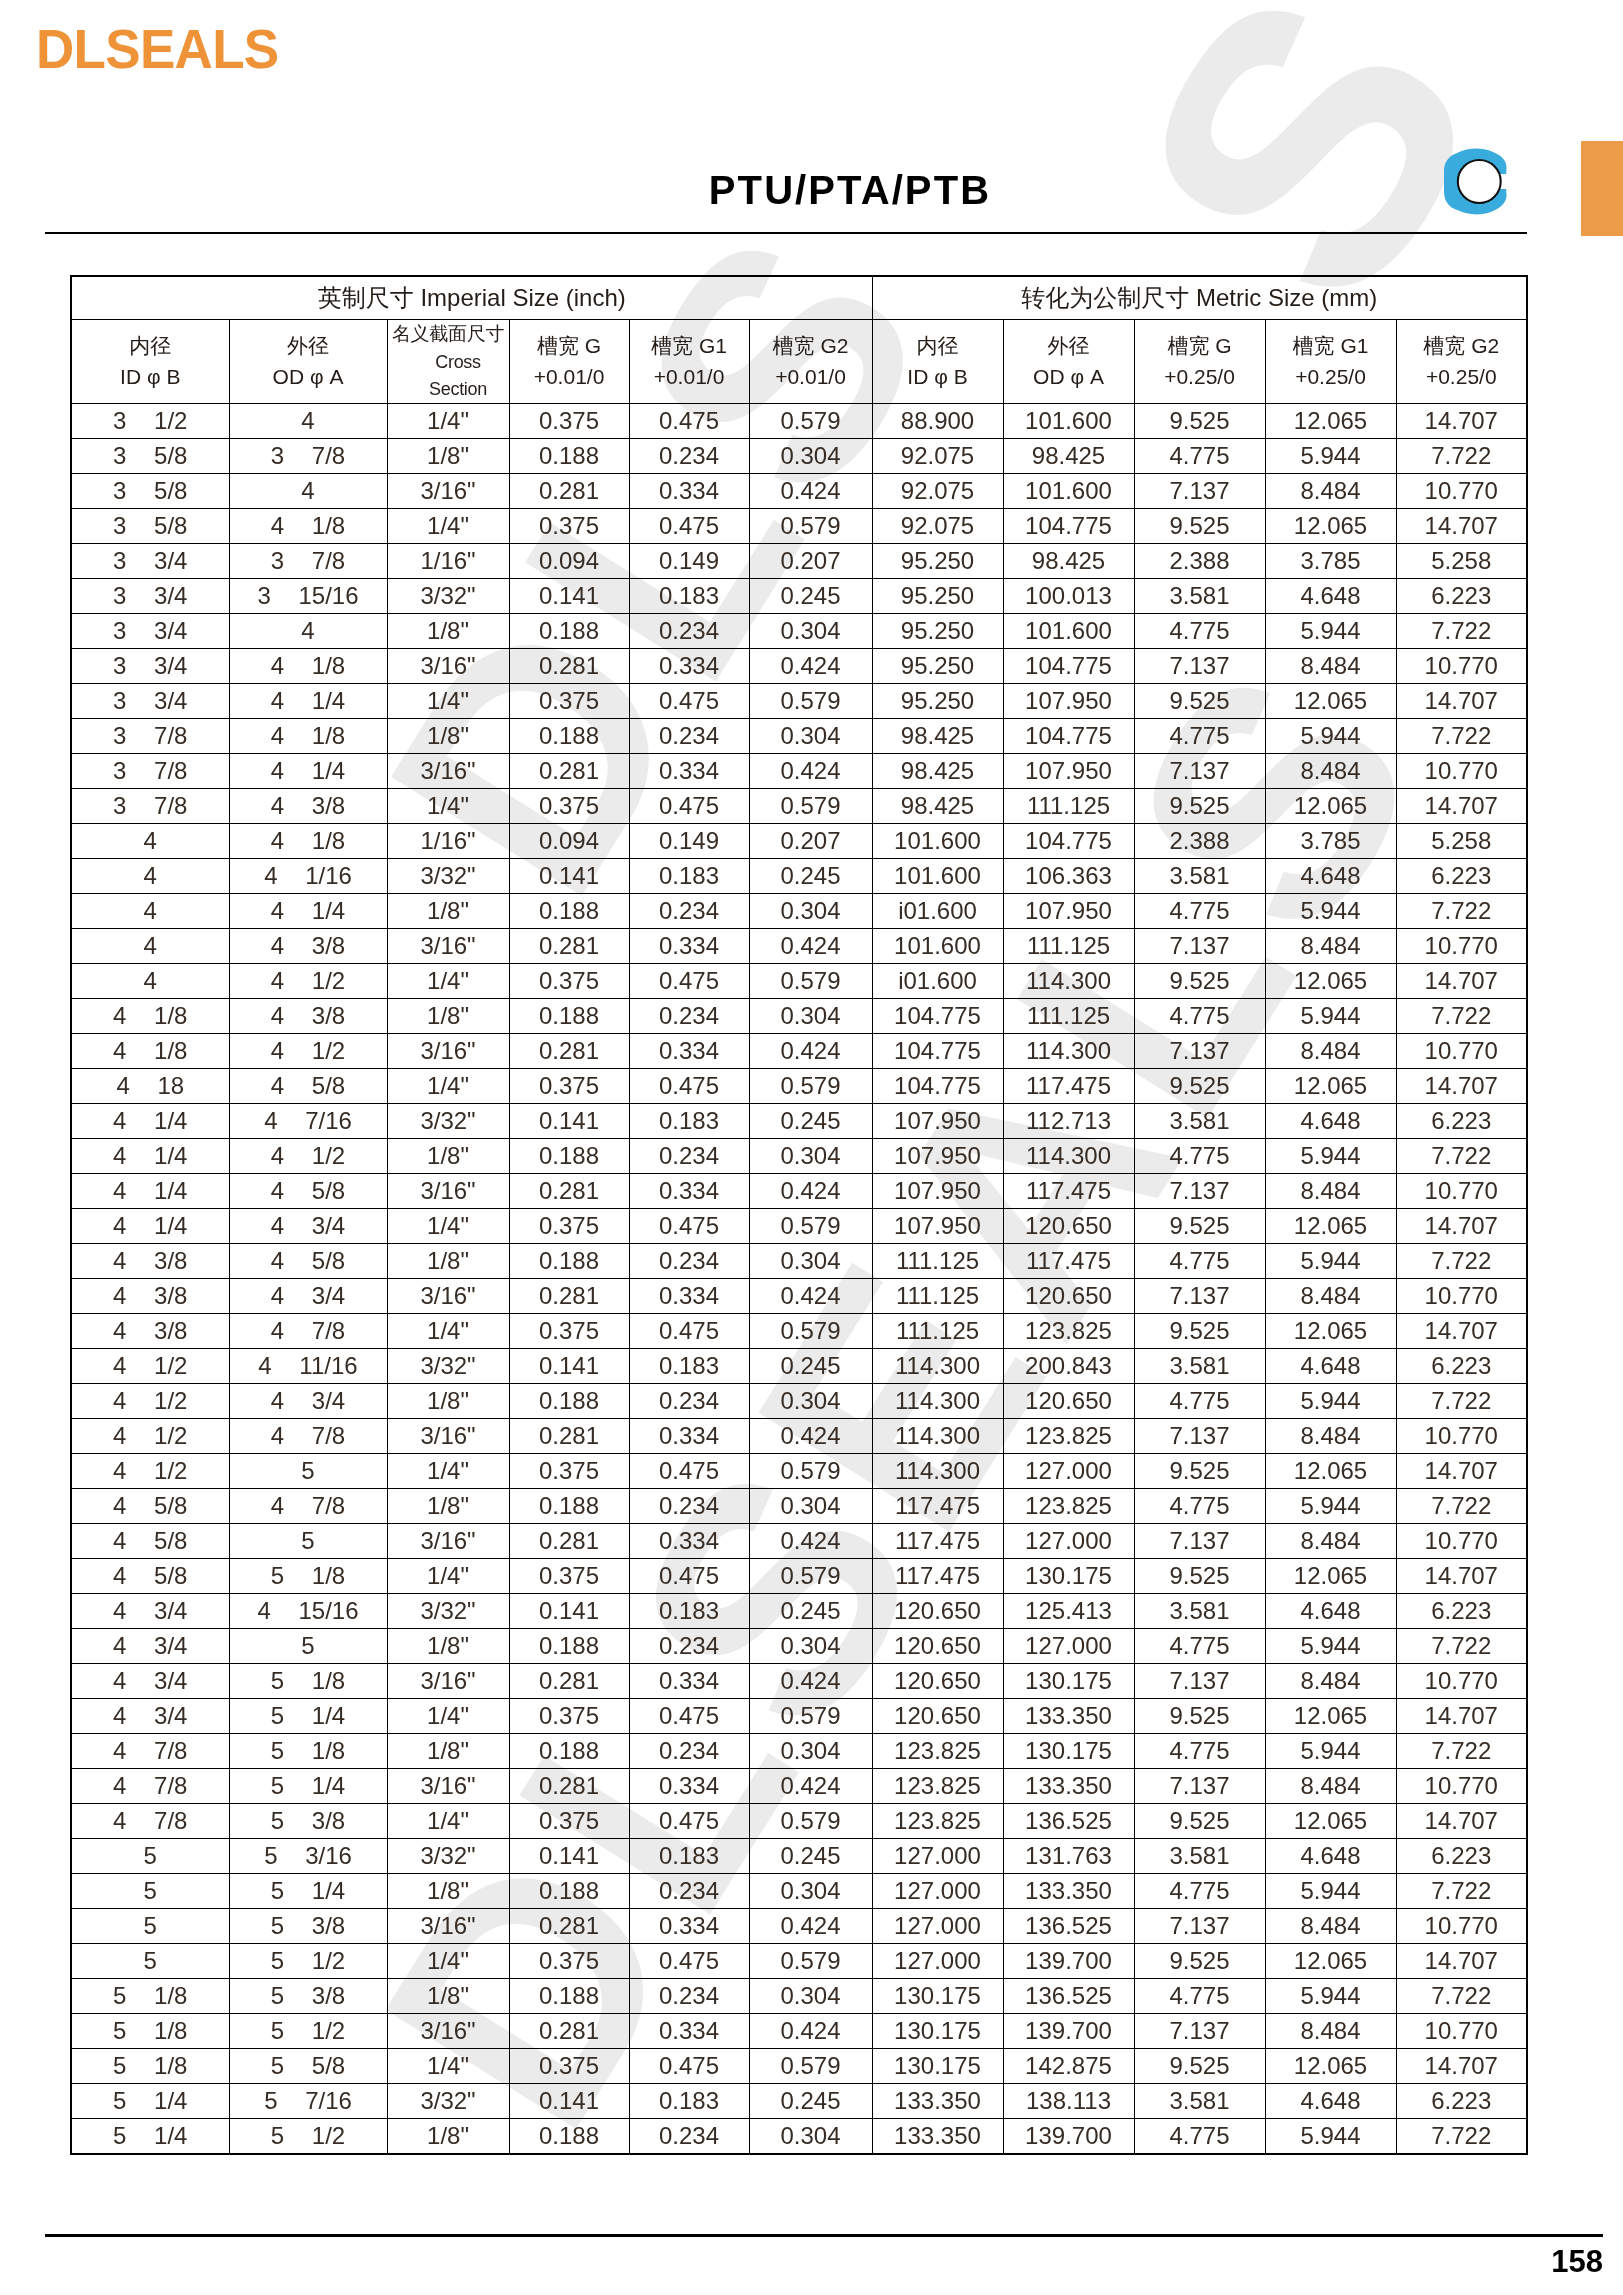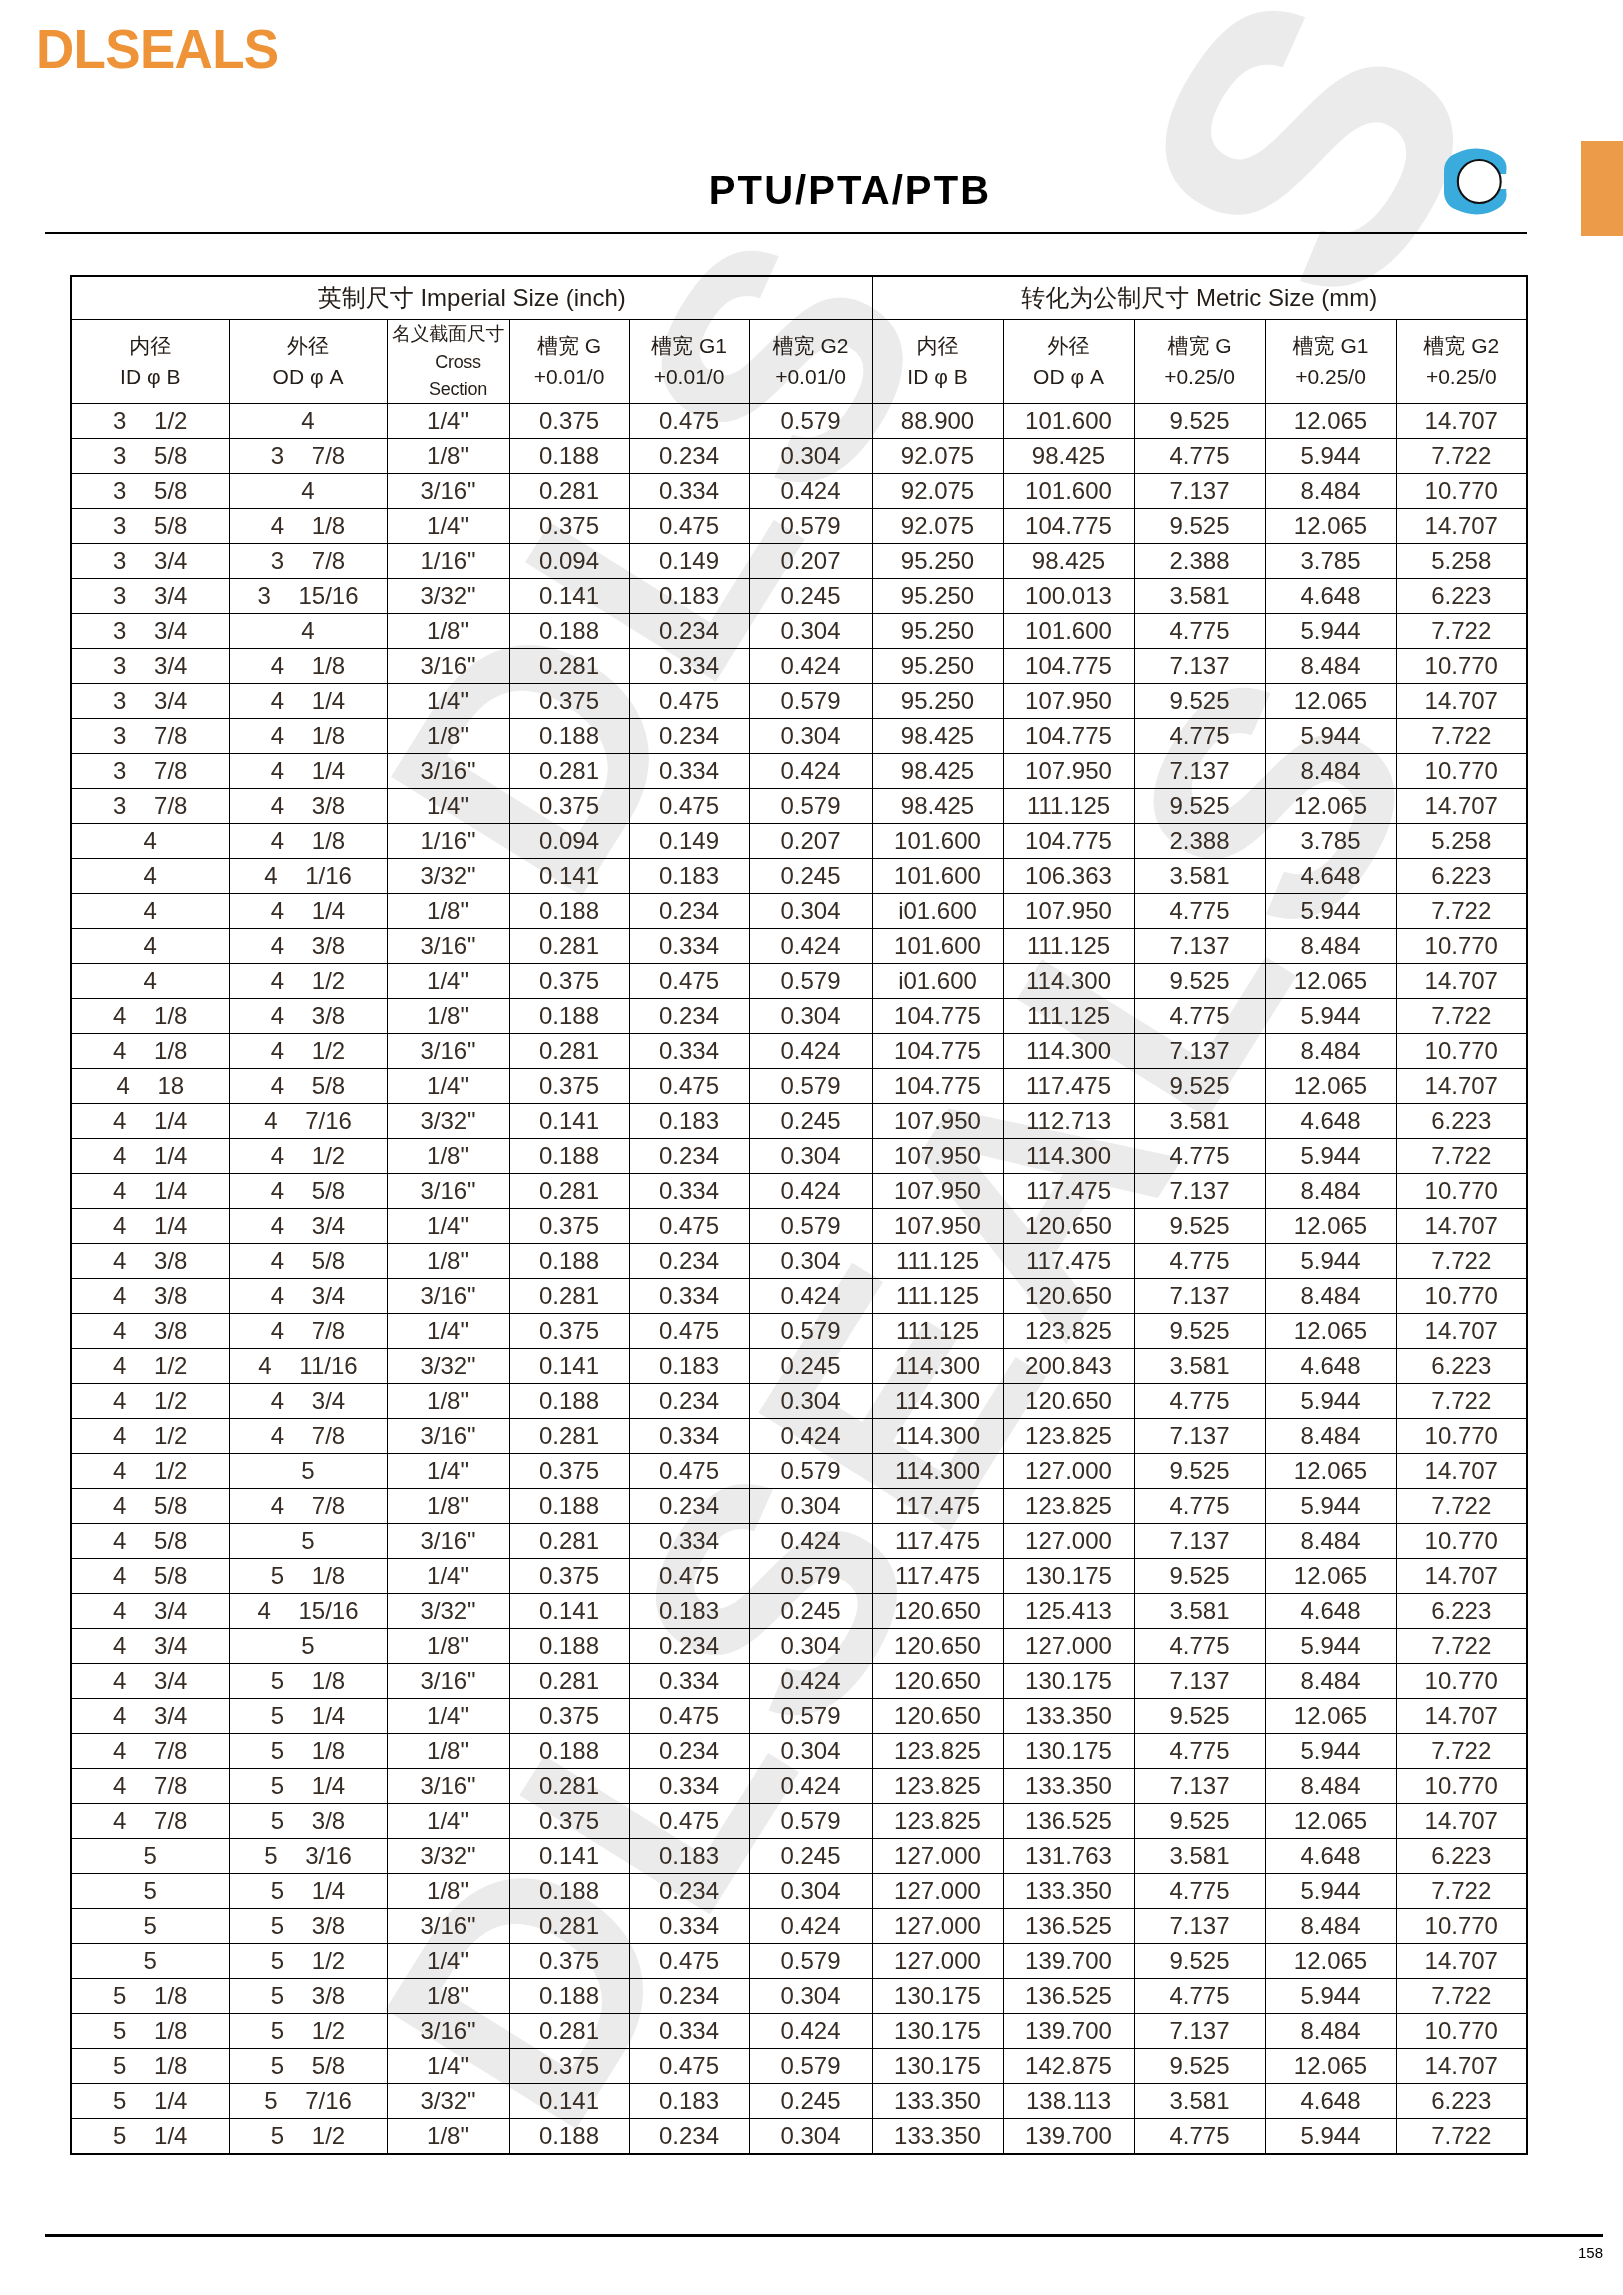--- a/index.html
+++ b/index.html
@@ -58,21 +58,21 @@
   .th2{height:81px;font-size:21px;line-height:1.5;}
   .th2 .l1,.th2 .l2{display:block;}
   .col-cs .l1{font-size:19px;letter-spacing:-0.3px;}
   .col-cs .l2{font-size:18px;letter-spacing:-0.3px;margin-left:20px;}
   .size-table td{height:34px;font-size:24px;color:#362c24;}
   .size-table td.c0,.size-table td.c1{word-spacing:21px;}
   
   .footer-rule{position:absolute;left:45px;top:2234px;width:1558px;height:2.8px;background:#000;}
   .page-number{
     position:absolute;left:45px;top:2244px;width:1558px;
-    text-align:right;font-size:15px;color:#000;
+    text-align:right;font-size:31px;color:#000;font-weight:bold;
   }
 </style>
 </head>
 <body>
 
 <div class="wm wm-main">DLSEALS</div>
 <div class="wm wm-upper">DLS</div>
 <div class="wm wm-corner">S</div>
 
 <div class="logo" style="color:#EE9338;">DLSEALS</div>

